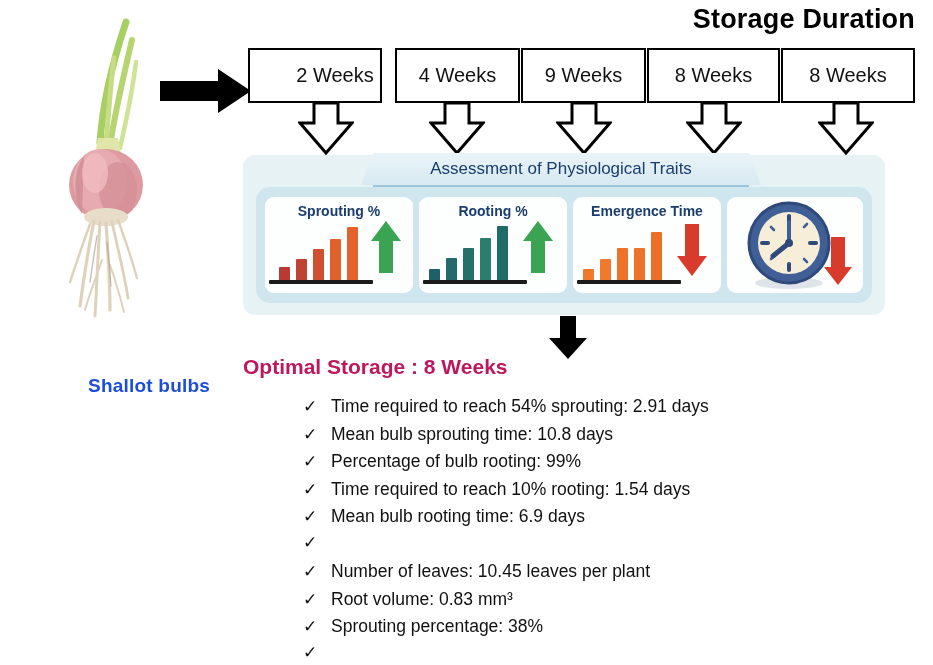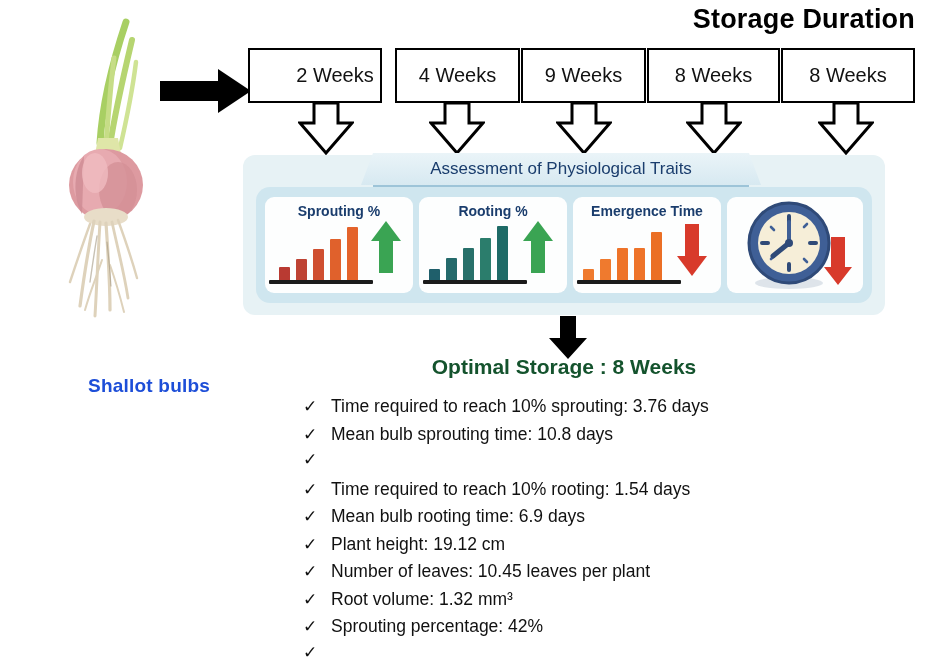--- a/index.html
+++ b/index.html
@@ -59,22 +59,22 @@
     font-size:14px;font-weight:bold;color:#1a3d6d;white-space:nowrap;
   }
   .bars{position:absolute;left:10px;bottom:13px;width:88px;height:58px;}
   .bar{position:absolute;bottom:0;width:11px;border-radius:1px 1px 0 0;}
   .baseline{position:absolute;left:4px;bottom:9px;width:104px;height:4px;background:#1b1b1b;border-radius:1px;}
   .trend-arrow{position:absolute;}
 
   
   #result-arrow{position:absolute;left:548px;top:316px;width:40px;height:44px;}
   #optimal-title{
-    position:absolute;left:243px;top:355px;width:642px;text-align:center;
-    font-size:21px;font-weight:bold;color:#14532d;
+    position:absolute;left:243px;top:355px;width:642px;
+    font-size:21px;font-weight:bold;color:#be185d;
   }
   #findings-list{position:absolute;left:303px;top:396px;width:600px;}
   .finding-row{display:flex;align-items:baseline;height:27.5px;}
   .check-mark{width:28px;flex:none;font-size:17px;color:#111;line-height:1;}
   .finding-text{font-size:17.5px;color:#111;white-space:nowrap;}
 </style>
 </head>
 <body>
 
 <div class="stage">
@@ -260,51 +260,51 @@
     <svg width="40" height="44" viewBox="0 0 40 44">
       <path d="M12 0 L28 0 L28 22 L39 22 L20 43 L1 22 L12 22 Z" fill="#000"></path>
     </svg>
   </div>
 
   <div id="optimal-title">Optimal Storage : 8 Weeks</div>
 
   <div id="findings-list">
     <div class="finding-row">
       <span class="check-mark">✓</span>
-      <span class="finding-text">Time required to reach 10% sprouting: 3.76 days</span>
+      <span class="finding-text">Time required to reach 54% sprouting: 2.91 days</span>
     </div>
     <div class="finding-row">
       <span class="check-mark">✓</span>
       <span class="finding-text">Mean bulb sprouting time: 10.8 days</span>
     </div>
     <div class="finding-row">
       <span class="check-mark">✓</span>
+      <span class="finding-text">Percentage of bulb rooting: 99%</span>
     </div>
     <div class="finding-row">
       <span class="check-mark">✓</span>
       <span class="finding-text">Time required to reach 10% rooting: 1.54 days</span>
     </div>
     <div class="finding-row">
       <span class="check-mark">✓</span>
       <span class="finding-text">Mean bulb rooting time: 6.9 days</span>
     </div>
     <div class="finding-row">
       <span class="check-mark">✓</span>
-      <span class="finding-text">Plant height: 19.12 cm</span>
     </div>
     <div class="finding-row">
       <span class="check-mark">✓</span>
       <span class="finding-text">Number of leaves: 10.45 leaves per plant</span>
     </div>
     <div class="finding-row">
       <span class="check-mark">✓</span>
-      <span class="finding-text">Root volume: 1.32 mm³</span>
-    </div>
-    <div class="finding-row">
-      <span class="check-mark">✓</span>
-      <span class="finding-text">Sprouting percentage: 42%</span>
+      <span class="finding-text">Root volume: 0.83 mm³</span>
+    </div>
+    <div class="finding-row">
+      <span class="check-mark">✓</span>
+      <span class="finding-text">Sprouting percentage: 38%</span>
     </div>
     <div class="finding-row">
       <span class="check-mark">✓</span>
     </div>
   </div>
 
 </div>
 
 </body></html>

